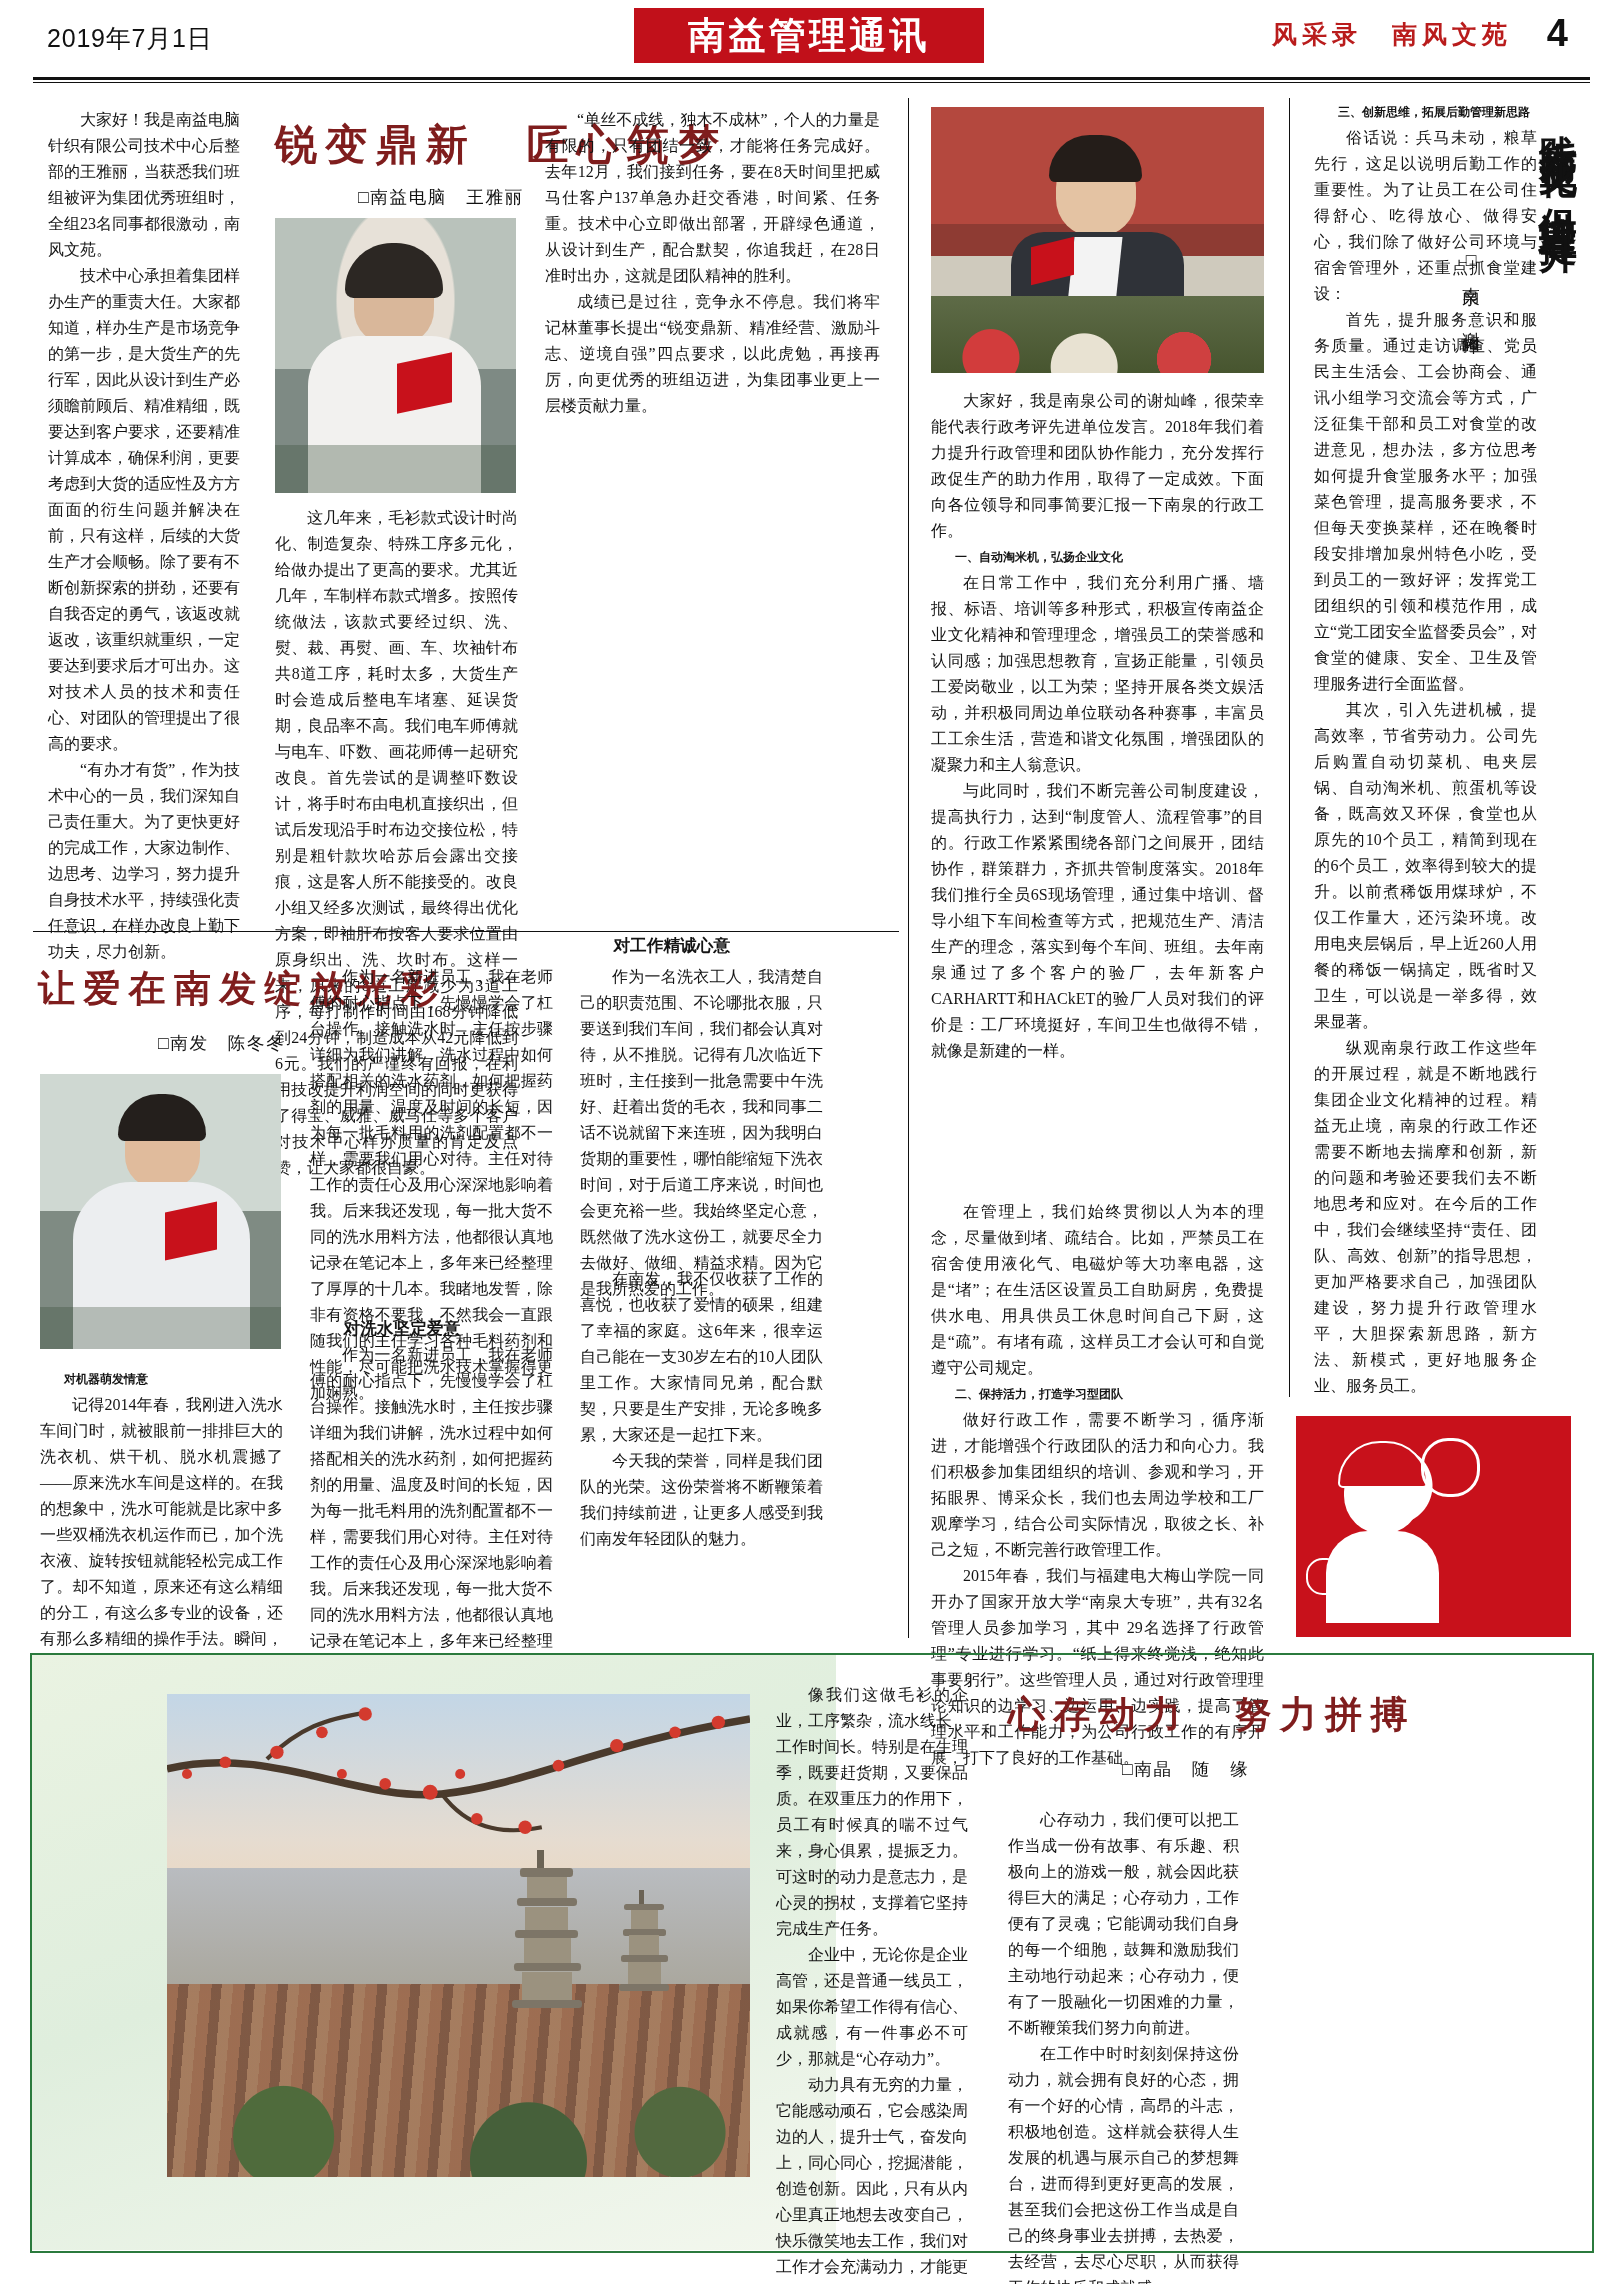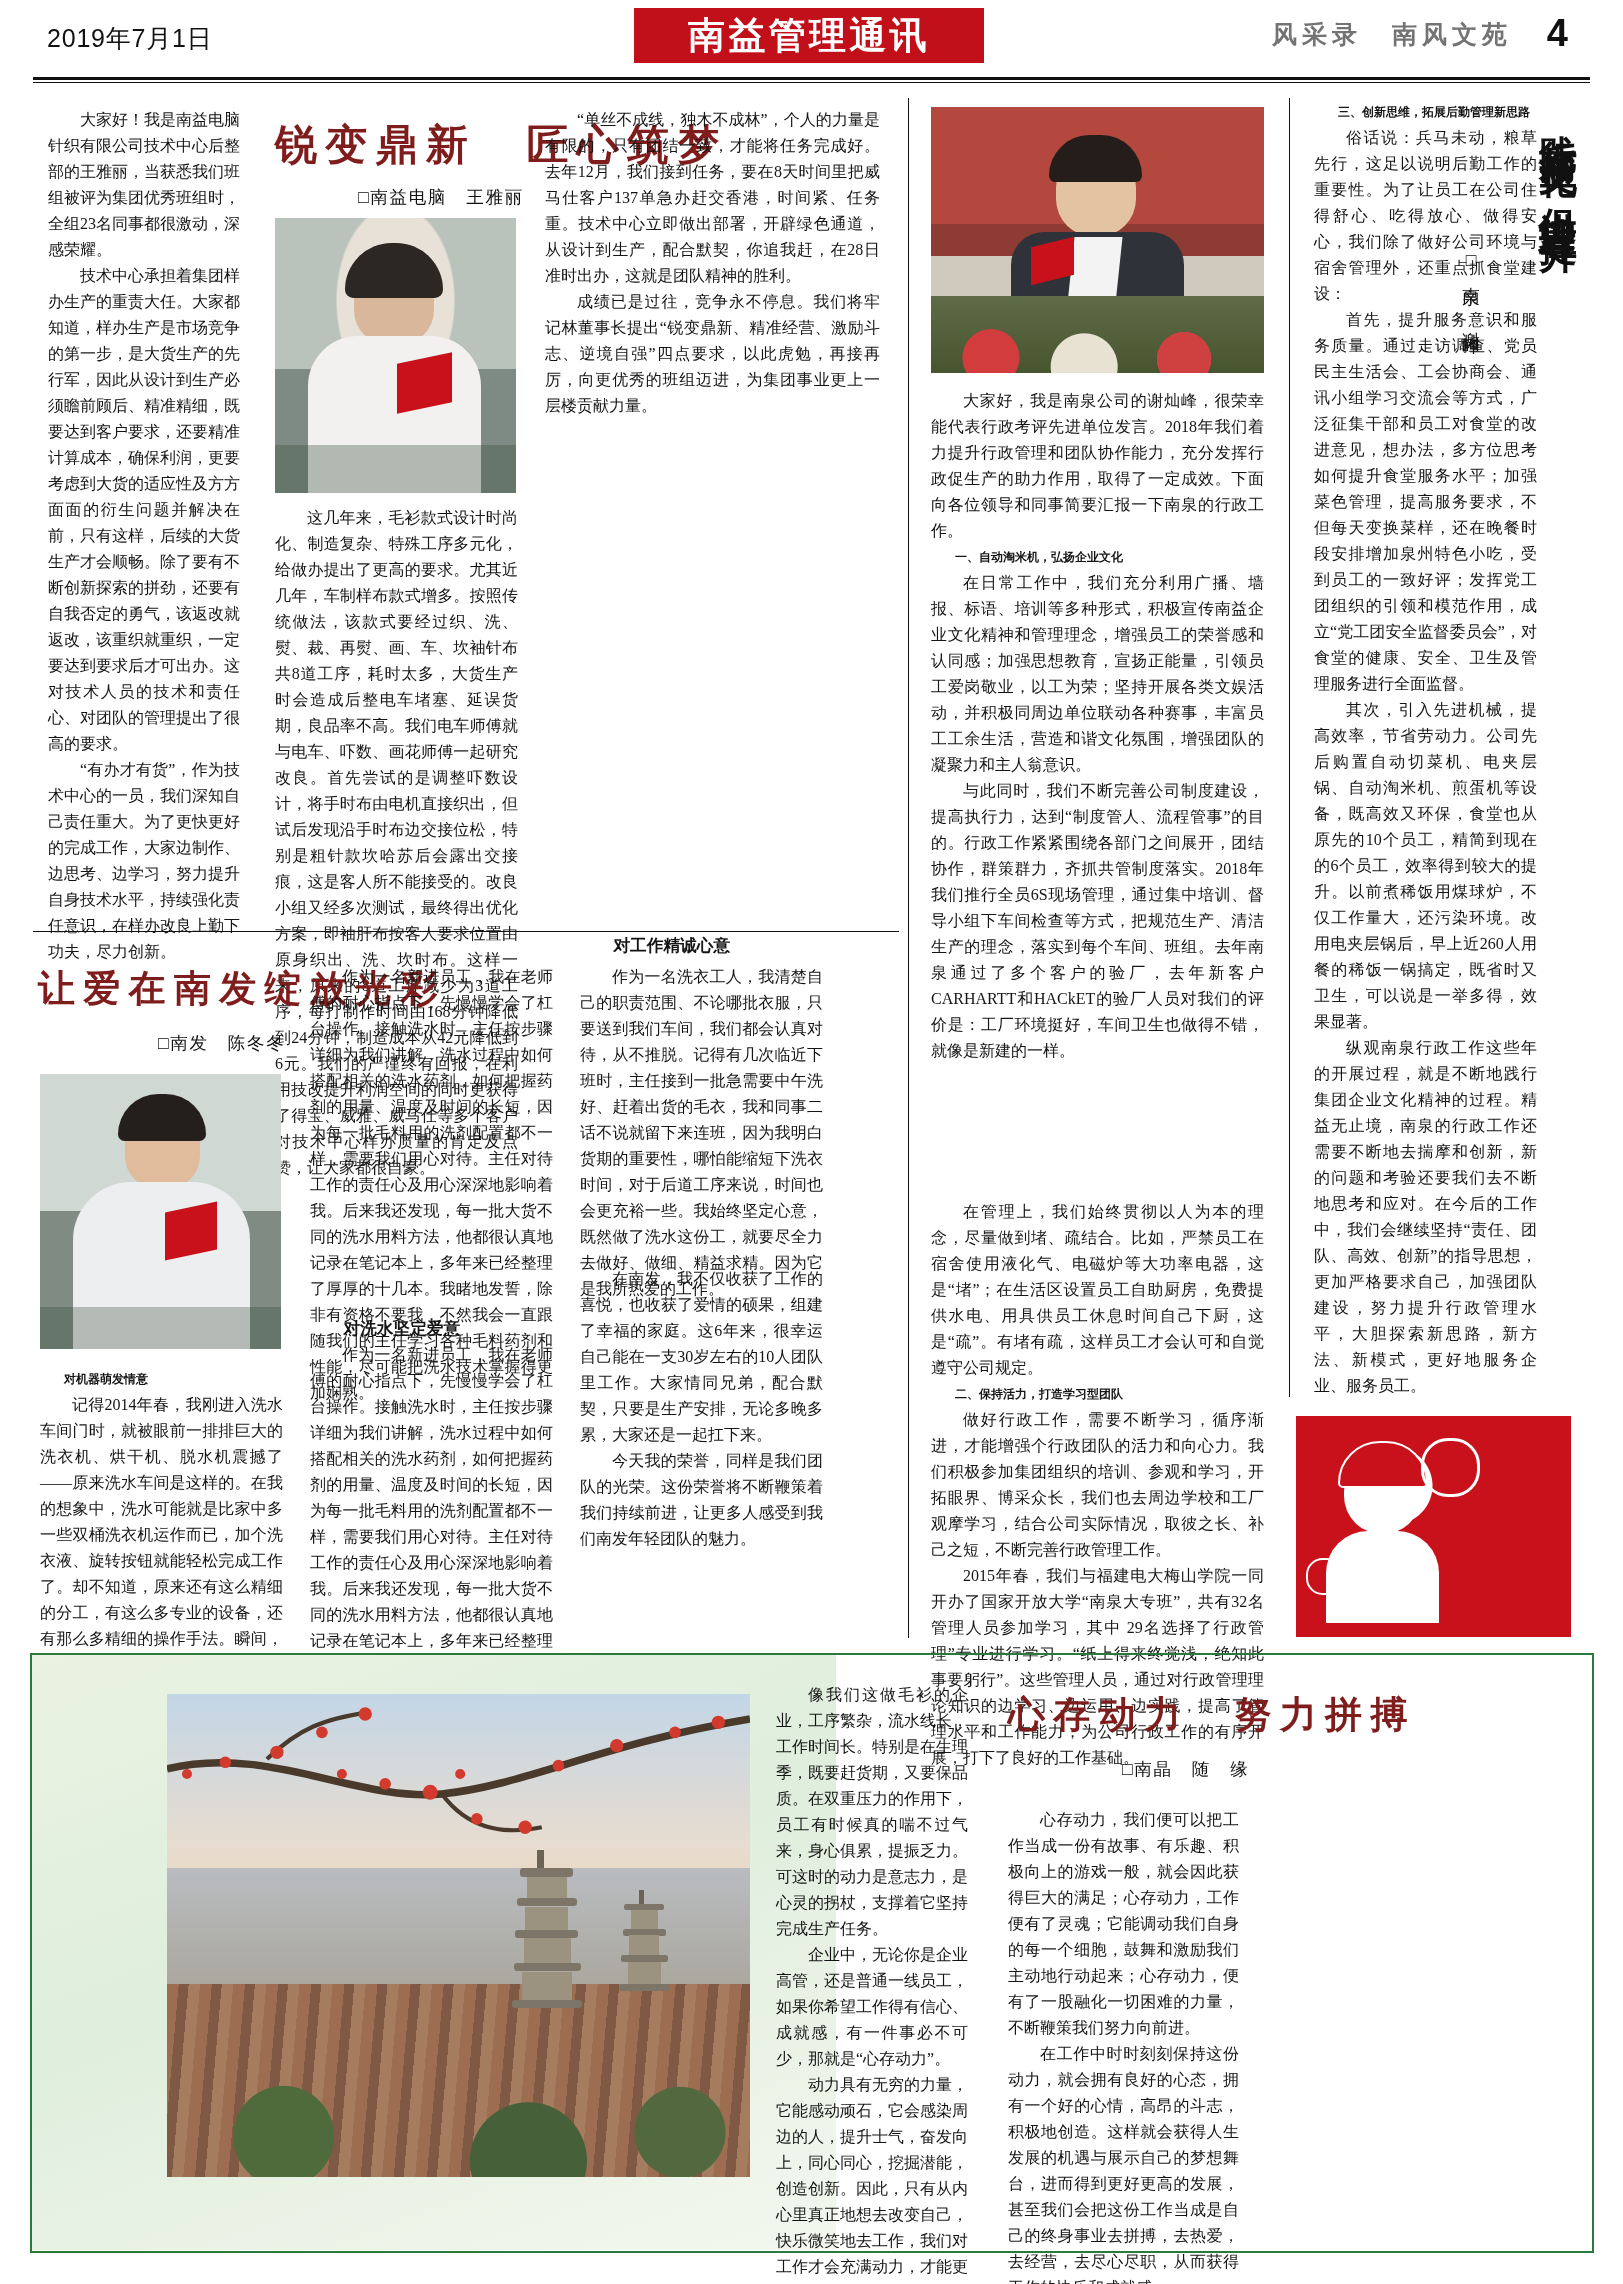--- a/index.html
+++ b/index.html
@@ -27,21 +27,21 @@
     position:absolute;left:634px;top:8.3px;
     width:350px;height:55px;background:#c1101a;
     display:flex;align-items:center;justify-content:center;
   }
   .mast-logo span{
     color:#fff;font-size:37px;font-weight:bold;letter-spacing:3.3px;
     font-family:"DejaVu Serif",serif;
   }
   .mast-right{
     position:absolute;right:108px;top:18.3px;
-    font-size:25px;font-weight:bold;letter-spacing:5px;color:#737373;
+    font-size:25px;font-weight:bold;letter-spacing:5px;color:#b91c1c;
   }
   .mast-pagenum{
     position:absolute;right:52px;top:11.7px;
     font-size:38px;font-weight:bold;color:#111;
     font-family:"Liberation Sans","DejaVu Sans",sans-serif;
   }
   .mast-rule{
     position:absolute;left:33px;top:77px;width:1557px;height:2.5px;background:#111;
   }
   .mast-rule2{
@@ -167,21 +167,21 @@
   <div class="mast-rule2"></div>
 
   <div class="vrule" style="left:908px;top:98px;height:1540px;"></div>
   <div class="vrule" style="left:1289px;top:98px;height:1299px;"></div>
   <div class="hrule" style="left:33px;top:931px;width:866px;"></div>
 
   <div class="headline" style="position:absolute;left:275px;top:117px;width:566px;font-size:42px;">锐变鼎新　匠心筑梦</div>
   <div class="byline" style="position:absolute;left:358px;top:185px;">□南益电脑　王雅丽</div>
 
   <div class="col" style="left:48px;top:107px;width:192px;">
-    <p>大家好！我是南益电脑针织有限公司技术中心后整部的王雅丽，当获悉我们班组被评为集团优秀班组时，全组23名同事都很激动，深感荣耀。</p>
+    <p>大家好！我是南益电脑针织有限公司技术中心后整部的王雅丽，当获悉我们班组被评为集团优秀班组时，全组23名同事都很激动，南风文苑。</p>
     <p>技术中心承担着集团样办生产的重责大任。大家都知道，样办生产是市场竞争的第一步，是大货生产的先行军，因此从设计到生产必须瞻前顾后、精准精细，既要达到客户要求，还要精准计算成本，确保利润，更要考虑到大货的适应性及方方面面的衍生问题并解决在前，只有这样，后续的大货生产才会顺畅。除了要有不断创新探索的拼劲，还要有自我否定的勇气，该返改就返改，该重织就重织，一定要达到要求后才可出办。这对技术人员的技术和责任心、对团队的管理提出了很高的要求。</p>
     <p>“有办才有货”，作为技术中心的一员，我们深知自己责任重大。为了更快更好的完成工作，大家边制作、边思考、边学习，努力提升自身技术水平，持续强化责任意识，在样办改良上勤下功夫，尽力创新。</p>
   </div>
 
   <div class="photo" style="left:275px;top:218px;width:241px;height:275px;
        background:linear-gradient(#cfd6cf,#aab2ab);">
     <div style="position:absolute;left:0;top:0;width:100%;height:100%;
       background:radial-gradient(ellipse at 50% 30%, #e7e1d8 0 58px, transparent 60px),
                  linear-gradient(#b9c2bb 0 55%, #7e8a84 55% 100%);"></div>
     <div style="position:absolute;left:79px;top:40px;width:80px;height:87px;border-radius:40px 40px 35px 35px;background:#d9b79a;"></div>

